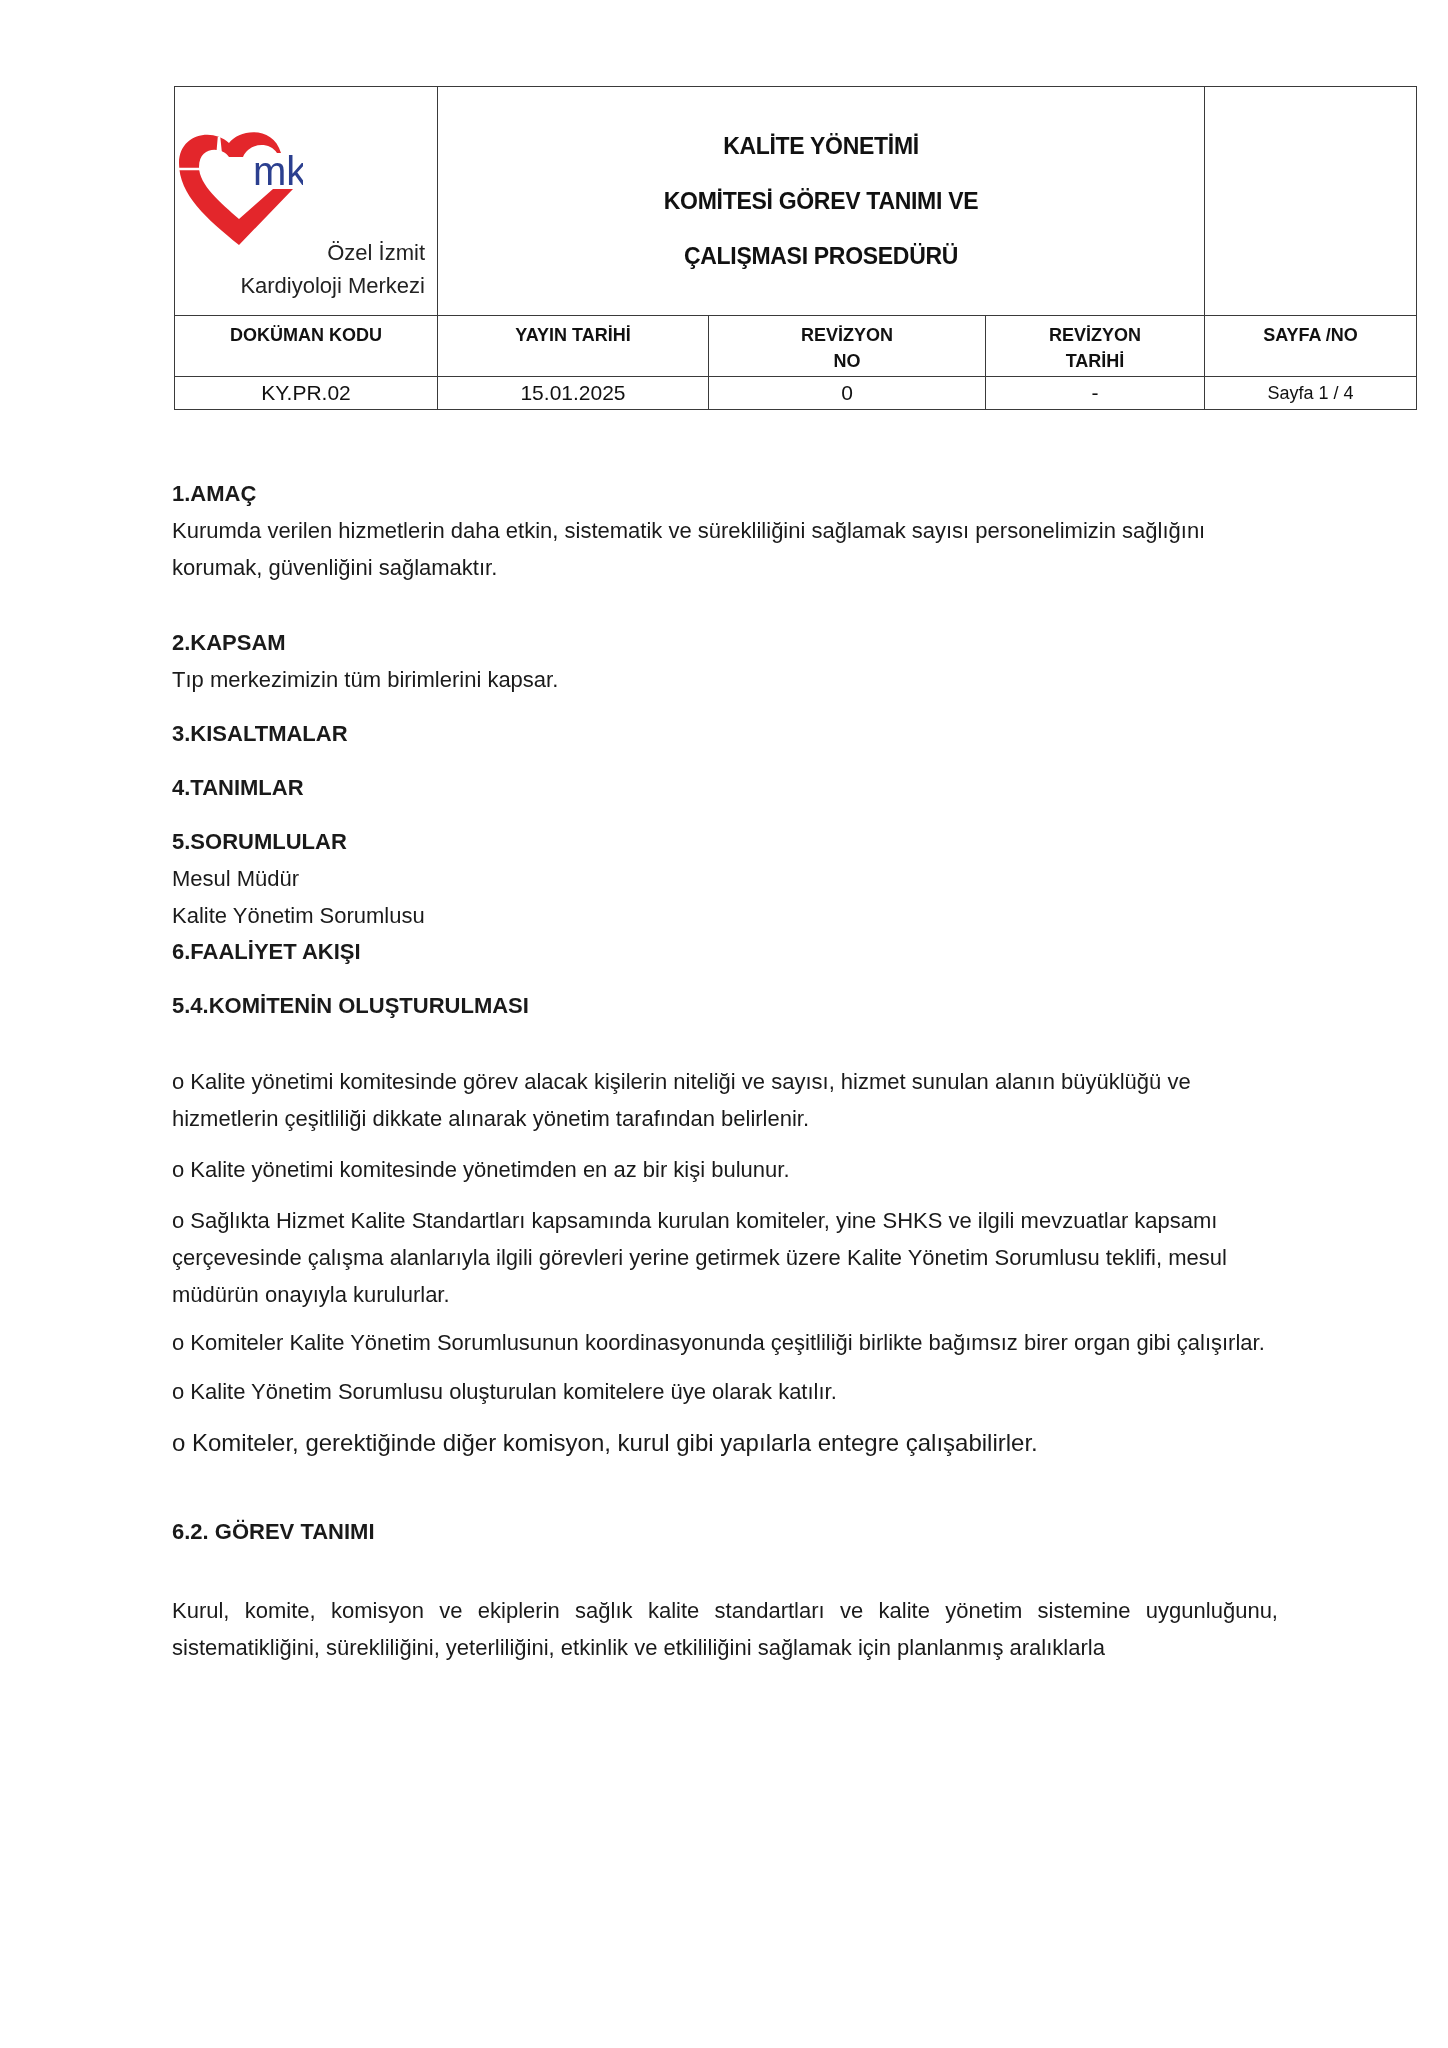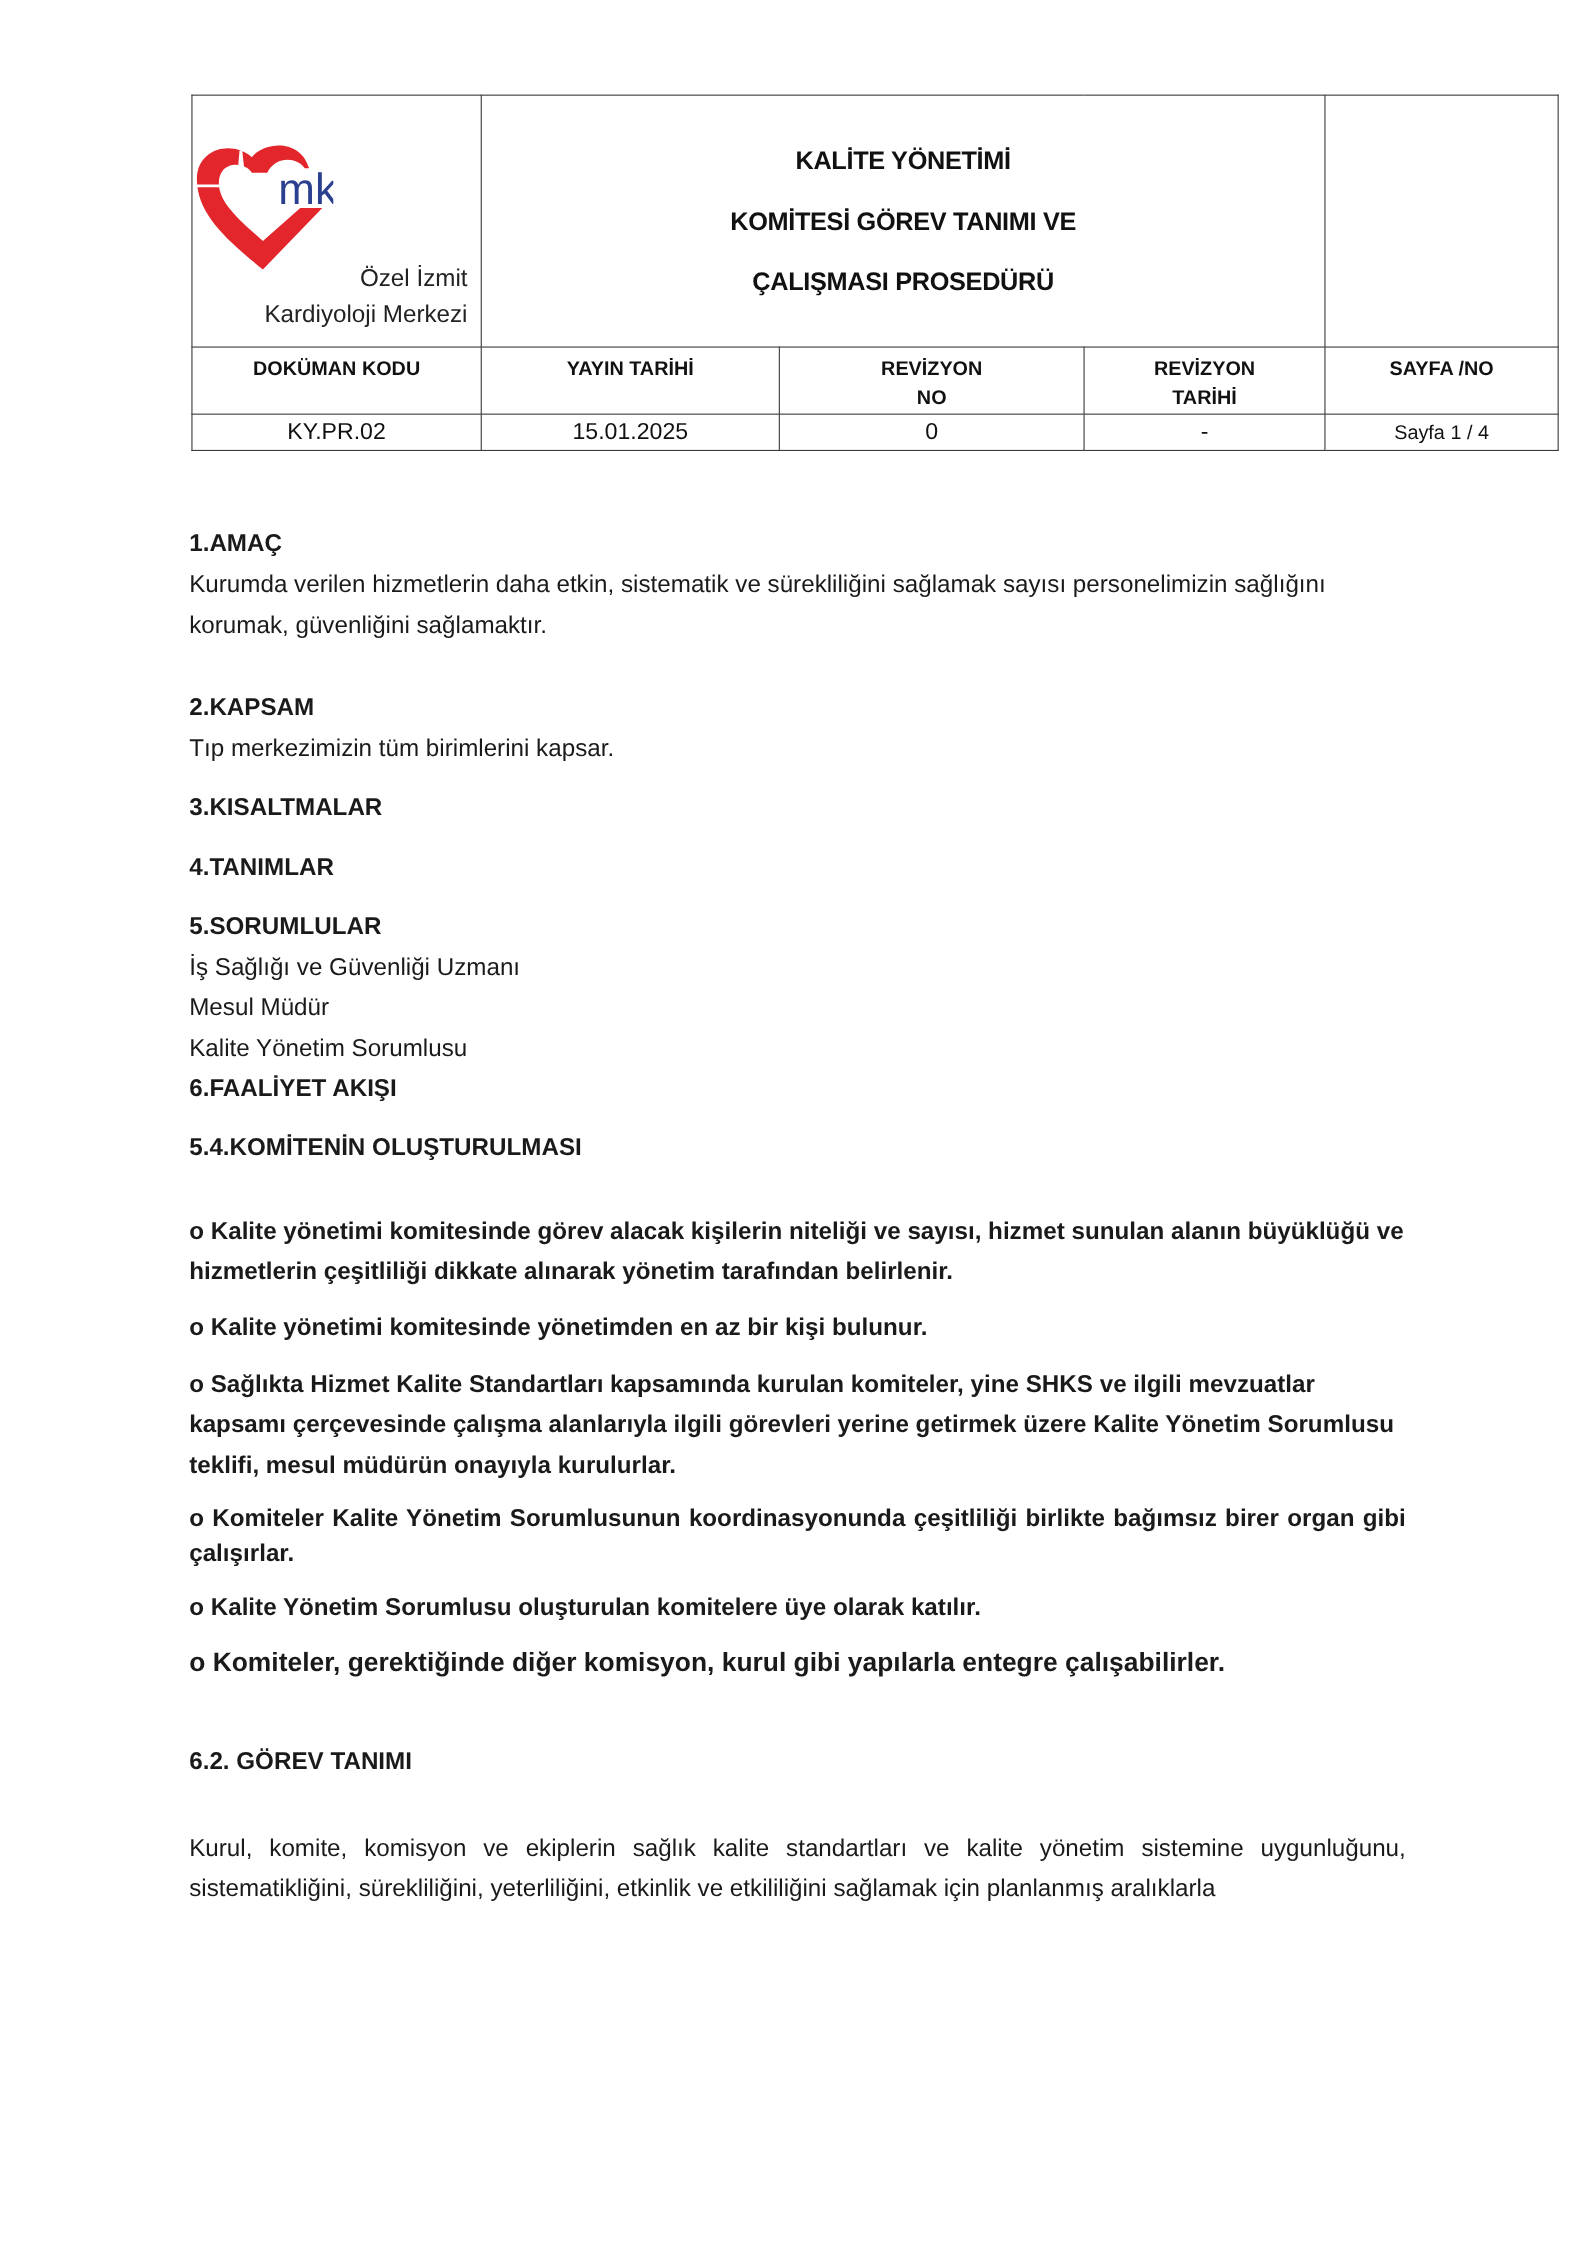--- a/index.html
+++ b/index.html
@@ -16,21 +16,21 @@
     .meta-val td { height: 32px; text-align: center; font-size: 21px; line-height: 32px; vertical-align: middle; }
     .meta-val td.small { font-size: 18px; }
 
     .content { position: absolute; left: 172px; top: 476px; width: 1106px; font-size: 22px; color: #1a1a1a; }
     .h { font-weight: bold; font-size: 22px; line-height: 36px; margin: 0; }
     .p { margin: 0; line-height: 37px; }
     .justify { text-align: justify; text-align-last: left; }
     .gap-s { height: 18px; }
     .gap-m { height: 39px; }
     .gap-l { height: 42px; }
-    .bullet { margin: 0 0 14px 0; line-height: 37px; font-weight: bold; }
+    .bullet { margin: 0 0 14px 0; line-height: 37px; }
     .bullet.tight { line-height: 32px; }
     .bullet.big { font-size: 24px; }
   </style>
 </head>
 <body>
 
 <table class="hdr">
   <colgroup>
     <col style="width:263px">
       <col style="width:271px">
@@ -99,21 +99,20 @@
   <p class="p">Tıp merkezimizin tüm birimlerini kapsar.</p>
   <div class="gap-s"></div>
 
   <p class="h">3.KISALTMALAR</p>
   <div class="gap-s"></div>
 
   <p class="h">4.TANIMLAR</p>
   <div class="gap-s"></div>
 
   <p class="h">5.SORUMLULAR</p>
-  <p class="p">İş Sağlığı ve Güvenliği Uzmanı</p>
   <p class="p">Mesul Müdür</p>
   <p class="p">Kalite Yönetim Sorumlusu</p>
   <p class="h">6.FAALİYET AKIŞI</p>
   <div class="gap-s"></div>
 
   <p class="h">5.4.KOMİTENİN OLUŞTURULMASI</p>
   <div class="gap-m"></div>
 
   <p class="bullet">o Kalite yönetimi komitesinde görev alacak kişilerin niteliği ve sayısı, hizmet sunulan alanın büyüklüğü ve hizmetlerin çeşitliliği dikkate alınarak yönetim tarafından belirlenir.</p>
   <p class="bullet">o Kalite yönetimi komitesinde yönetimden en az bir kişi bulunur.</p>

